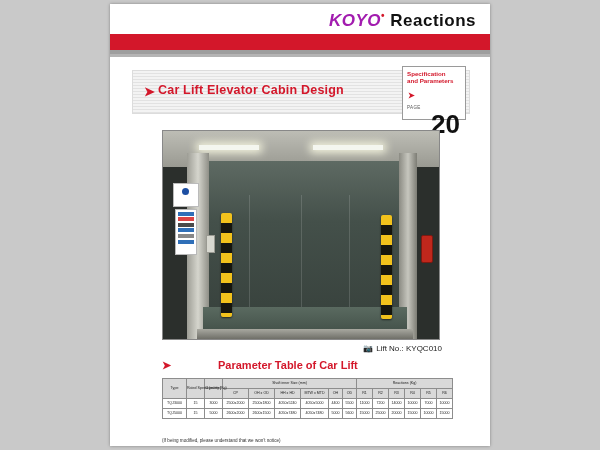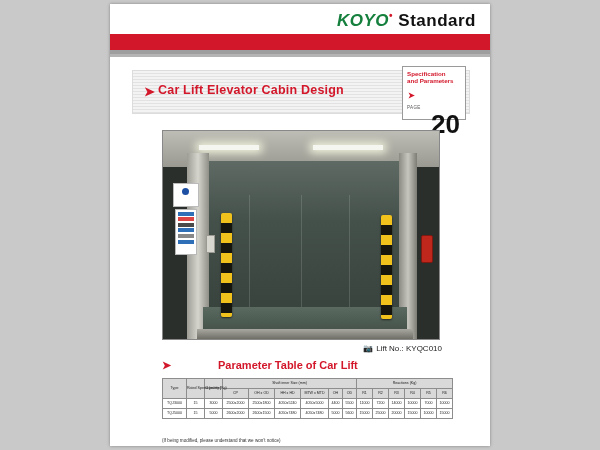--- a/index.html
+++ b/index.html
@@ -20,21 +20,21 @@
   
   .top-bar{
     position:absolute;left:0;top:0;width:380px;height:36px;
     background:#ffffff;
   }
   .brand{
     position:absolute;right:14px;top:6px;
     font-size:17px;font-weight:bold;color:#111;
     letter-spacing:.5px;
   }
-  .brand .koyo{color:#15803d;font-style:italic;}
+  .brand .koyo{color:#a21caf;font-style:italic;}
   .brand .star{color:#d3172a;font-size:10px;vertical-align:super;}
   .red-band{
     position:absolute;left:0;top:30px;width:380px;height:16px;
     background:#d3172a;
   }
   .red-band:after{
     content:"";position:absolute;left:0;top:16px;width:380px;height:4px;
     background:#9e9e9e;
   }
   .grey-band{
@@ -178,21 +178,21 @@
   }
 </style>
 </head>
 <body>
 
 <div class="page">
 
   <div class="top-bar"></div>
   <div class="brand">
     <span class="koyo">KOYO</span><span class="star">•</span>
-    <span>Standard</span>
+    <span>Reactions</span>
   </div>
   <div class="red-band"></div>
   <div class="grey-band"></div>
 
   <div class="title-strip"></div>
   <div class="title-arrow">➤</div>
   <div class="title-text">Car Lift Elevator Cabin Design</div>
 
   <div class="spec-box">
     <div class="spec-line1">

